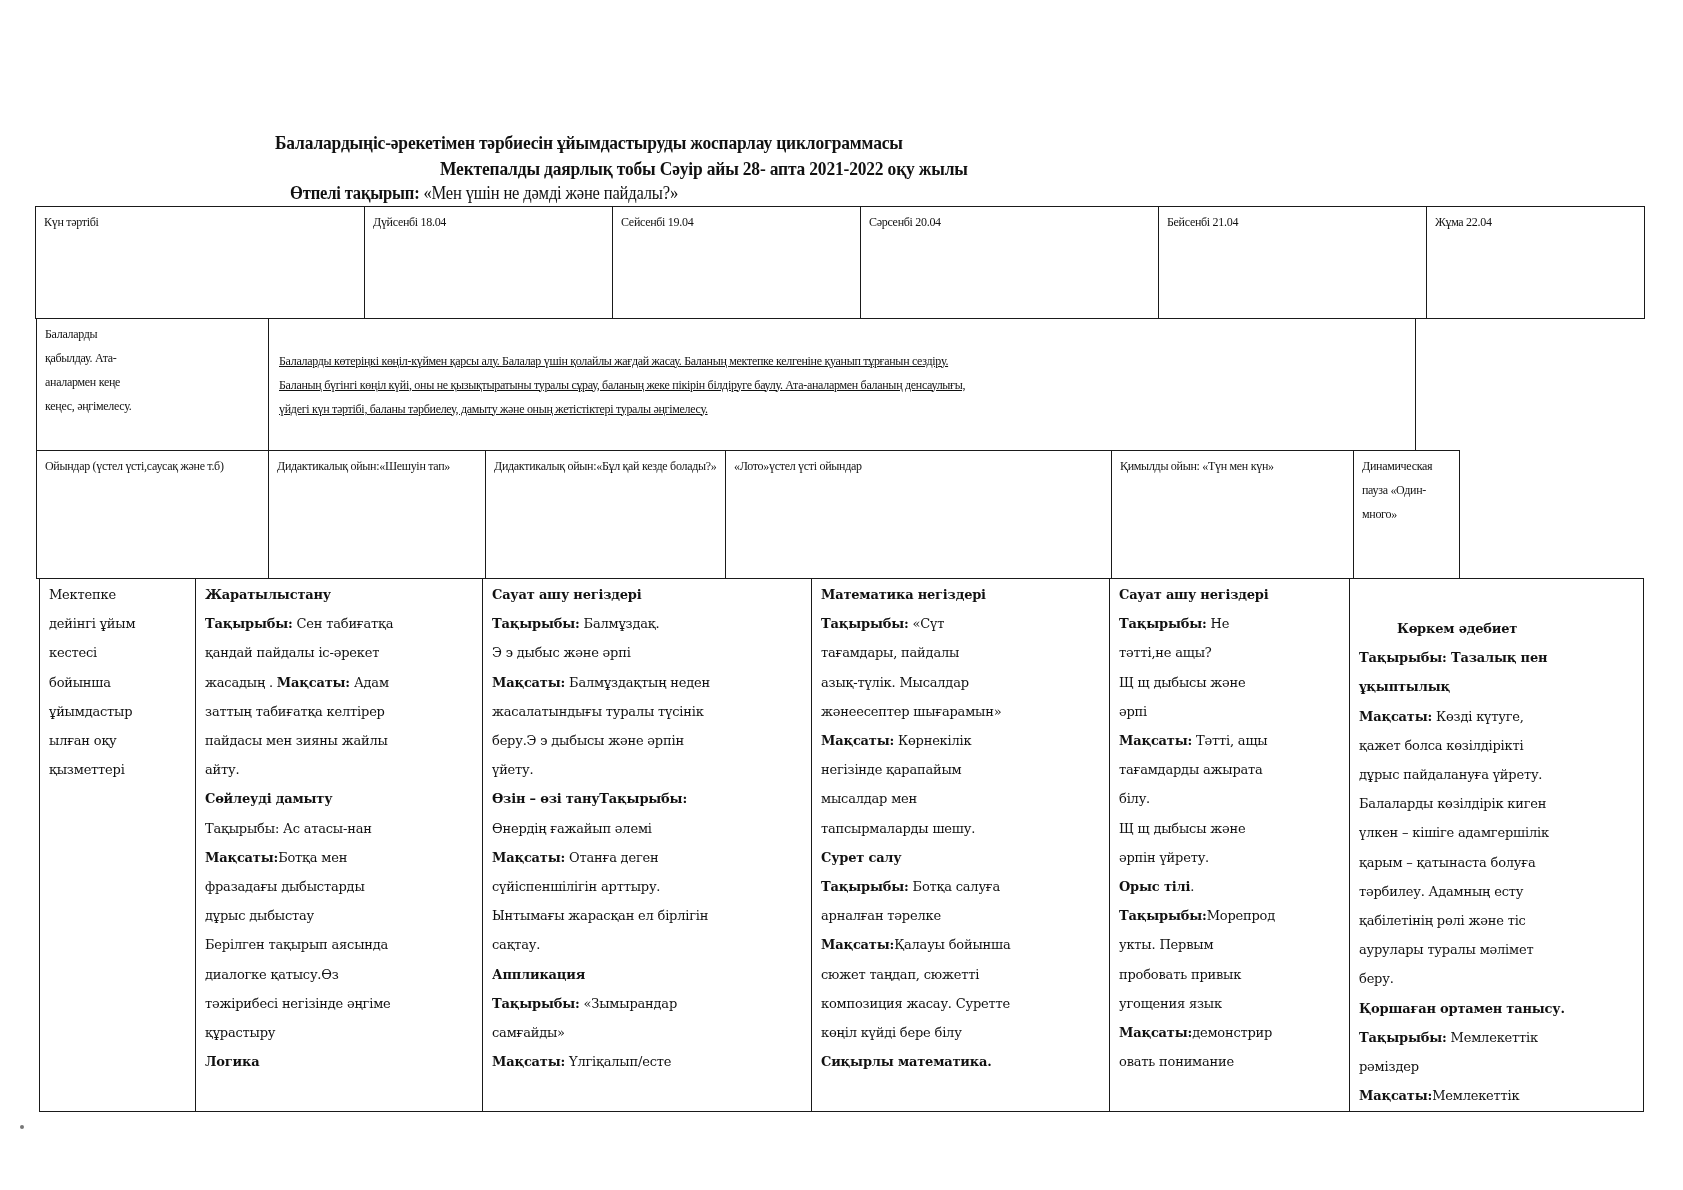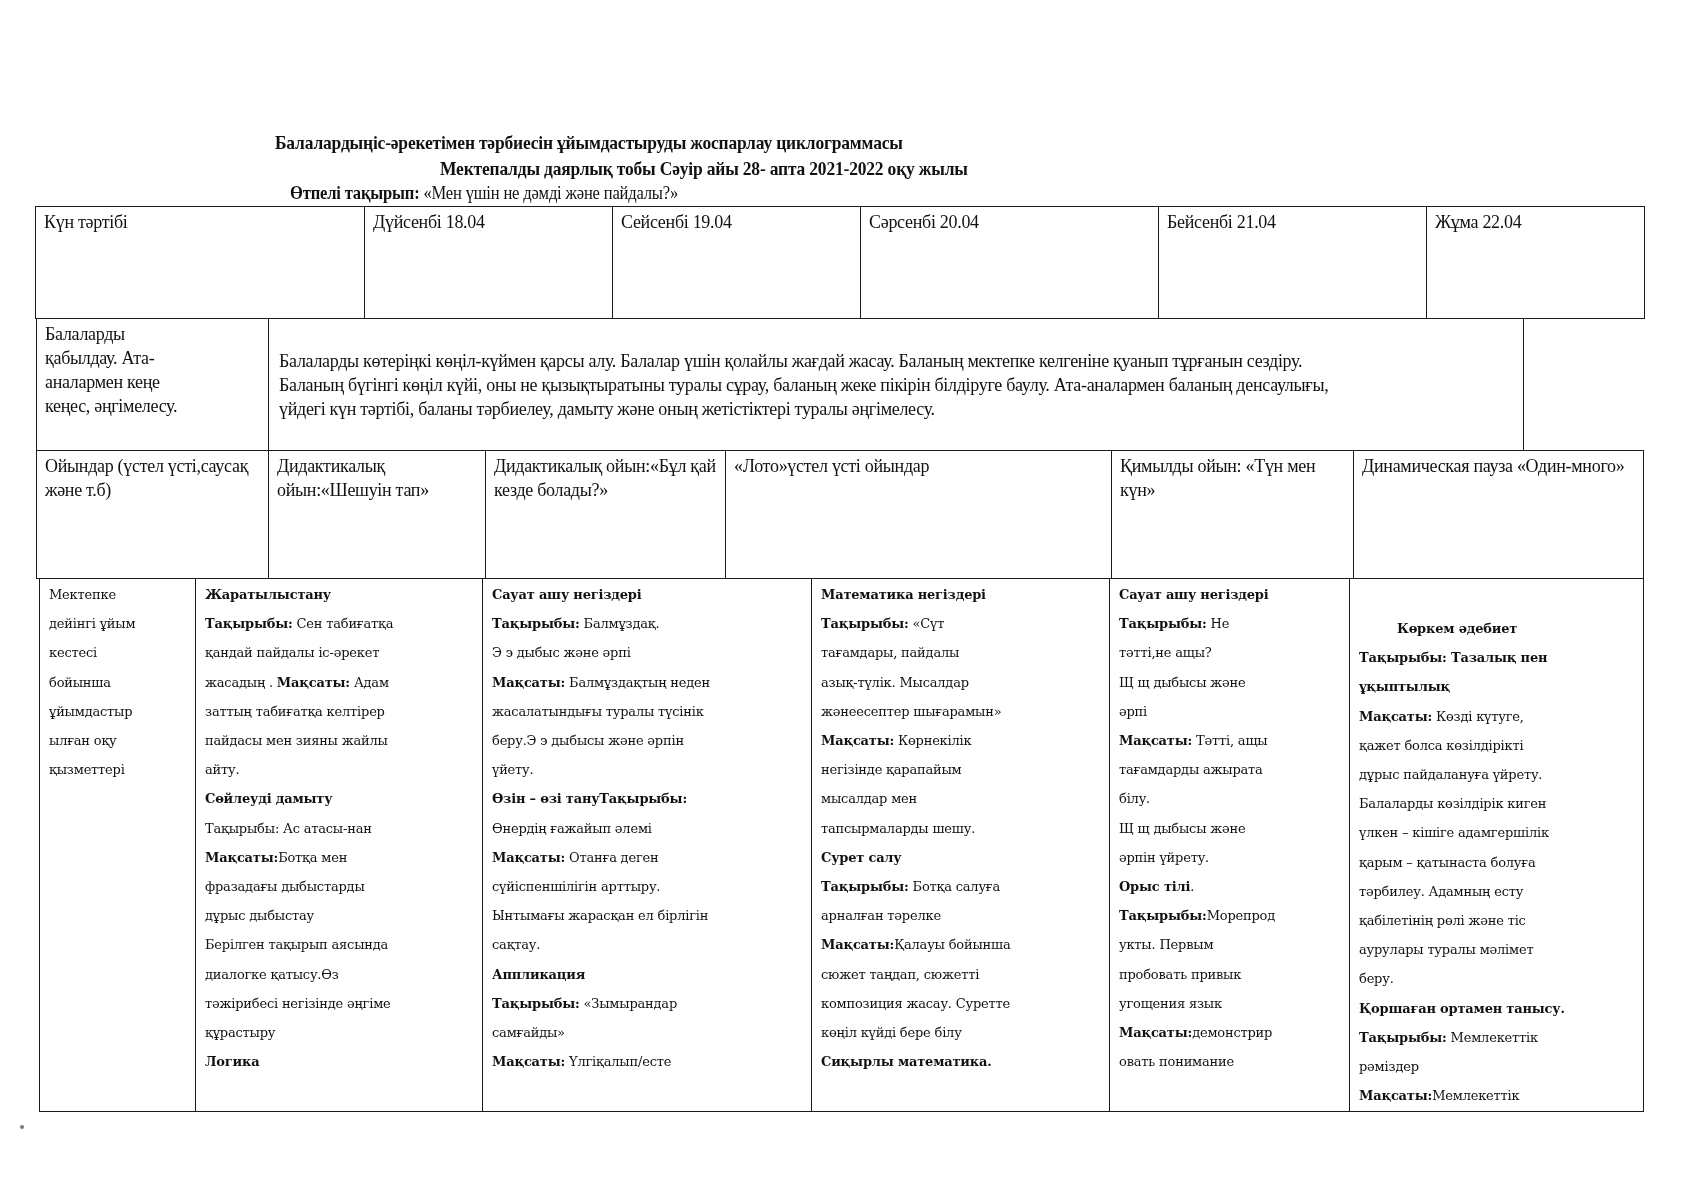--- a/index.html
+++ b/index.html
@@ -7,29 +7,29 @@
     width: 1683px; height: 1190px; background: #ffffff; position: relative; overflow: hidden;
     font-family: "Liberation Serif", "DejaVu Serif", serif; color: #111;
   }
   .title { position: absolute; font-family: "Liberation Serif", serif; font-weight: bold; font-size: 19px; white-space: nowrap; letter-spacing: -0.2px; transform: scaleX(0.92); transform-origin: left top; }
   .t1 { left: 275px; top: 132px; }
   .t2 { left: 440px; top: 158px; }
   .t3 { left: 290px; top: 183px; font-size: 18px; }
   .t3 .plain { font-weight: normal; }
 
   .tbl { position: absolute; border-collapse: collapse; table-layout: fixed; }
-  .tbl td { border: 1.6px solid #1a1a1a; vertical-align: top; padding: 3px 8px; font-size: 18px; line-height: 24px; }
+  .tbl td { border: 1.6px solid #1a1a1a; vertical-align: top; padding: 3px 8px; font-size: 12px; line-height: 24px; }
   .cond td { font-family: "Liberation Serif", serif; letter-spacing: -0.3px; }
 
   #t-header { left: 35px; top: 206px; width: 1609px; }
   #t-header tr { height: 112px; }
-  #t-reception { left: 36px; top: 318px; width: 1488px; }
+  #t-reception { left: 36px; top: 318px; width: 1380px; }
   #t-reception tr { height: 132px; }
-  #t-reception td.main { vertical-align: middle; padding-left: 10px; }
-  #t-games { left: 36px; top: 450px; width: 1608px; }
+  #t-reception td.main { vertical-align: middle; padding-left: 10px; text-decoration: underline; }
+  #t-games { left: 36px; top: 450px; width: 1424px; }
   #t-games tr { height: 128px; }
 
   #t-lessons { left: 39px; top: 578px; width: 1605px; }
   #t-lessons td { font-family: "DejaVu Serif", serif; font-size: 13px; line-height: 29.2px; padding: 1px 9px; letter-spacing: -0.2px; }
   #t-lessons tr { height: 495px; }
   .b { font-weight: bold; }
   .line { display: block; white-space: nowrap; }
   .center-head { padding-left: 38px; margin-top: 34px; }
   .speck { position: absolute; width: 4px; height: 4px; background: #777; border-radius: 2px; }
 </style>

